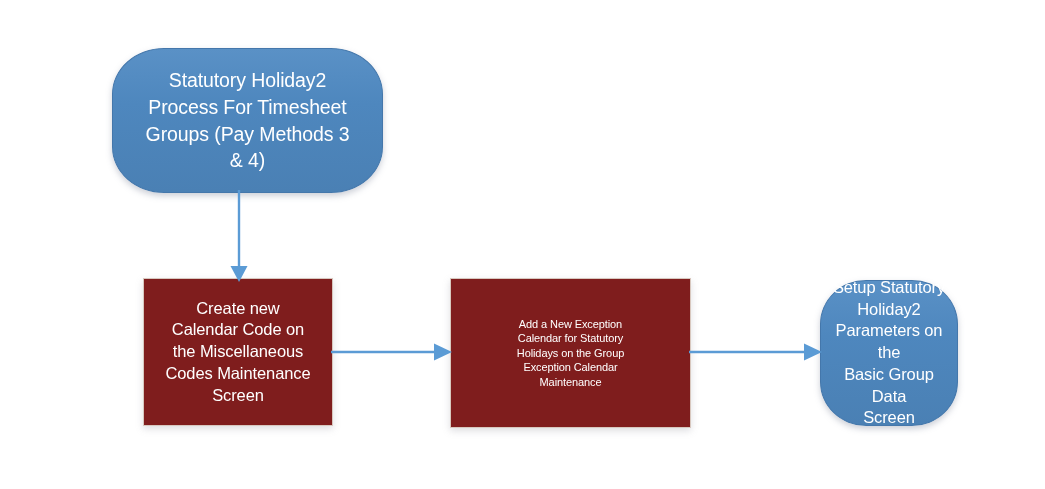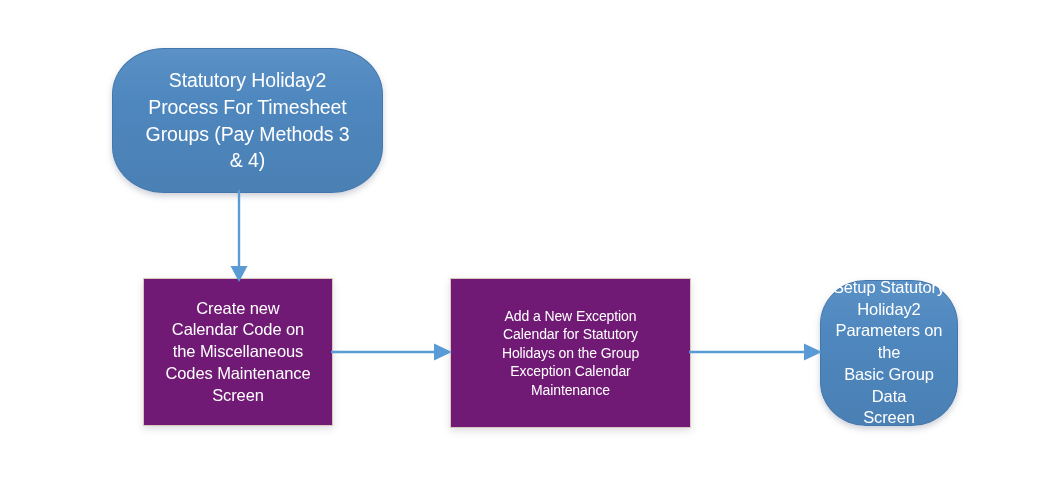--- a/index.html
+++ b/index.html
@@ -51,21 +51,21 @@
     padding: 0 10px;
   }
 
   
   .node-process {
     position: absolute;
     display: flex;
     align-items: center;
     justify-content: center;
     box-sizing: border-box;
-    background: #701a75;
+    background: #7f1d1d;
     border: 1px solid #d8c8bf;
     box-shadow: 0 3px 7px rgba(150,150,160,0.30);
   }
   .node-process .node-label {
     padding: 0 6px;
   }
 
   
   #node-start {
     left: 112px;
@@ -86,21 +86,21 @@
     height: 148px;
   }
   #node-step-1 .node-label { font-size: 16.5px; }
 
   #node-step-2 {
     left: 450px;
     top: 278px;
     width: 241px;
     height: 150px;
   }
-  #node-step-2 .node-label { font-size: 14px; }
+  #node-step-2 .node-label { font-size: 11px; }
 
   #node-step-3 {
     left: 820px;
     top: 280px;
     width: 138px;
     height: 146px;
     border-radius: 46px / 44px;
   }
   #node-step-3 .node-label { font-size: 16.5px; }
 

